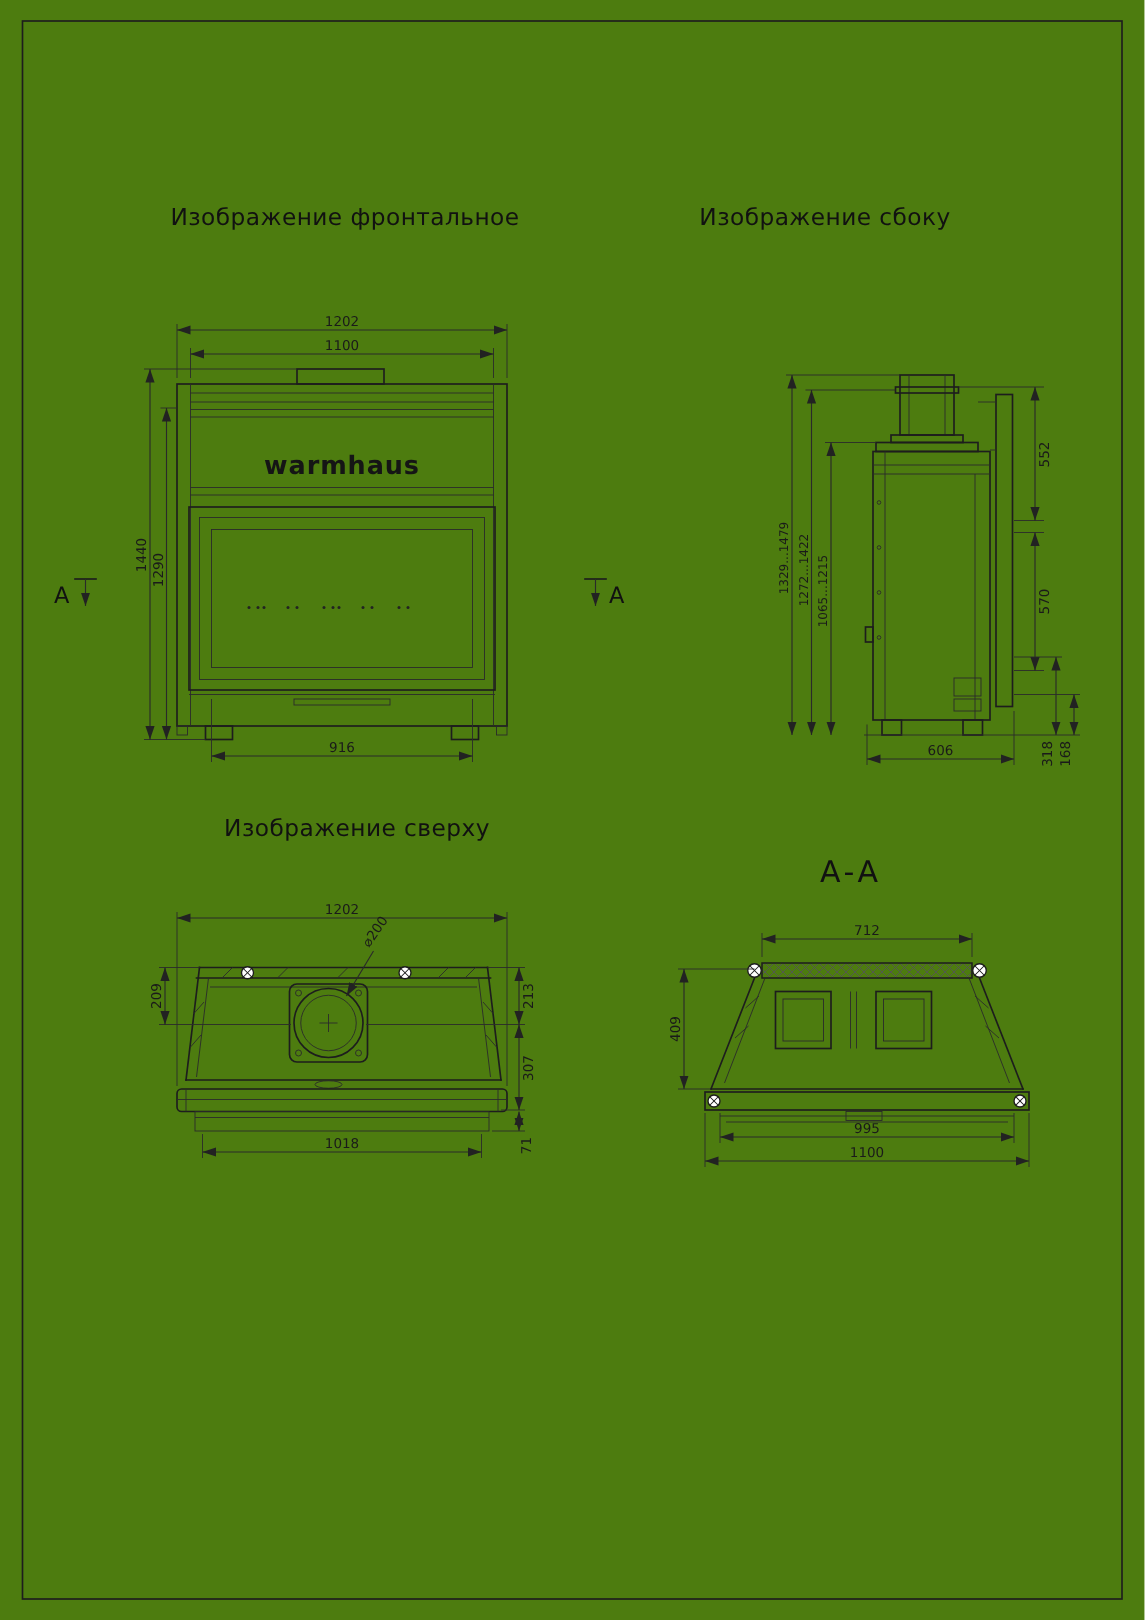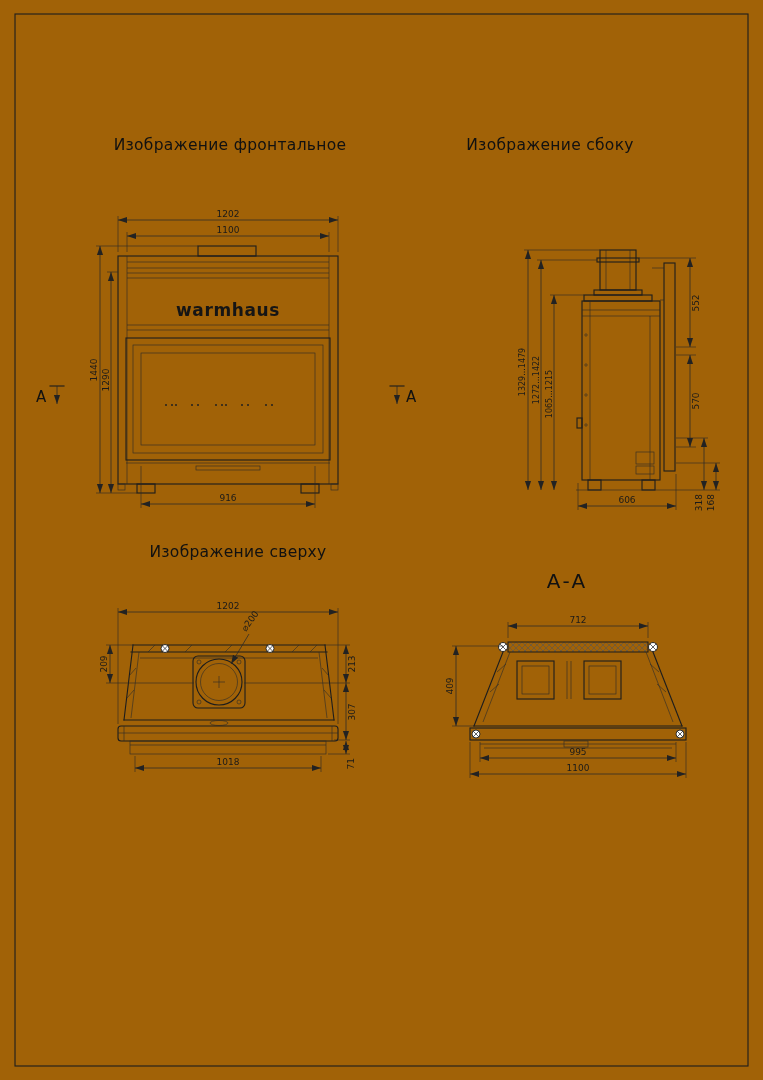--- a/index.html
+++ b/index.html
@@ -1,16 +1,16 @@
 <!DOCTYPE html>
 <html><head>
 <meta charset="utf-8">
 <style>
   html,body{margin:0;padding:0;background:#ffffff;}
-  .sheet{width:763px;height:1080px;background:#a16207;position:relative;overflow:hidden;
+  .sheet{width:763px;height:1080px;background:#4d7c0f;position:relative;overflow:hidden;
          font-family:"DejaVu Sans",sans-serif;}
   svg{display:block;position:absolute;left:0;top:0;}
   text{user-select:none;}
   .ln{stroke:#1d1d1d;stroke-width:1.1;fill:none;stroke-linecap:square;}
   .lt{stroke:#2a2a2a;stroke-width:0.6;fill:none;}
   .dim{stroke:#2a2a2a;stroke-width:0.75;fill:none;}
   .dtx{font:9px "DejaVu Sans",sans-serif;fill:#1a1a1a;}
   .dtx8{font:8px "DejaVu Sans",sans-serif;fill:#1a1a1a;}
   .title{font:15.5px "DejaVu Sans",sans-serif;fill:#111;letter-spacing:0.3px;}
   .stitle{font:20px "DejaVu Sans",sans-serif;fill:#111;letter-spacing:2px;}

